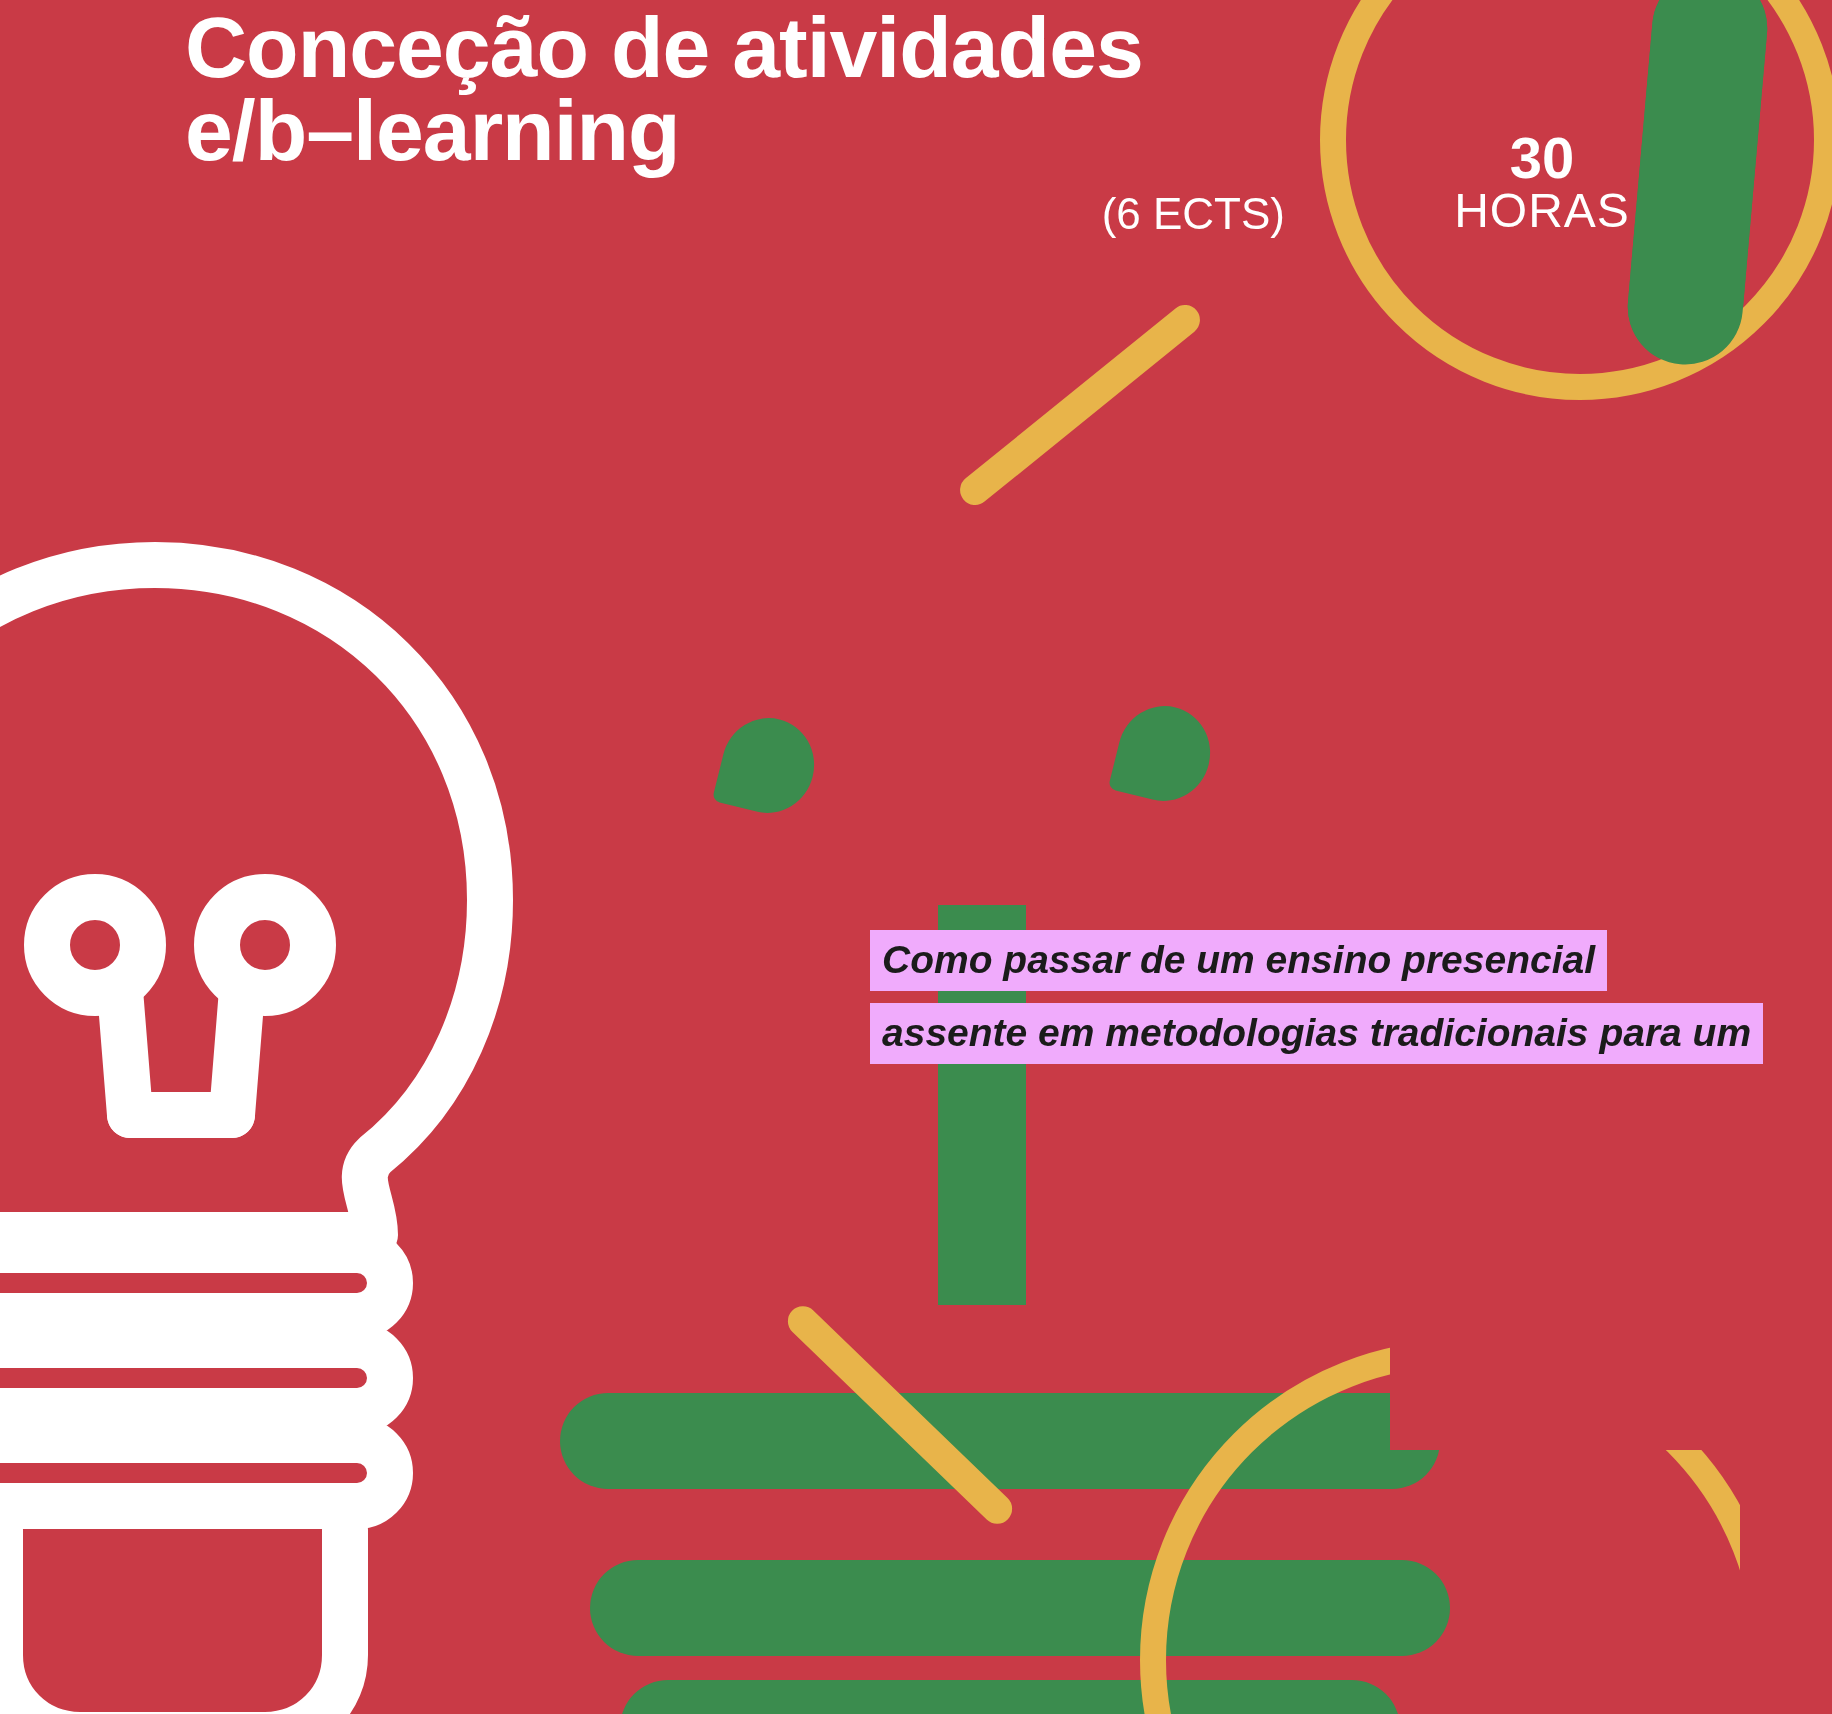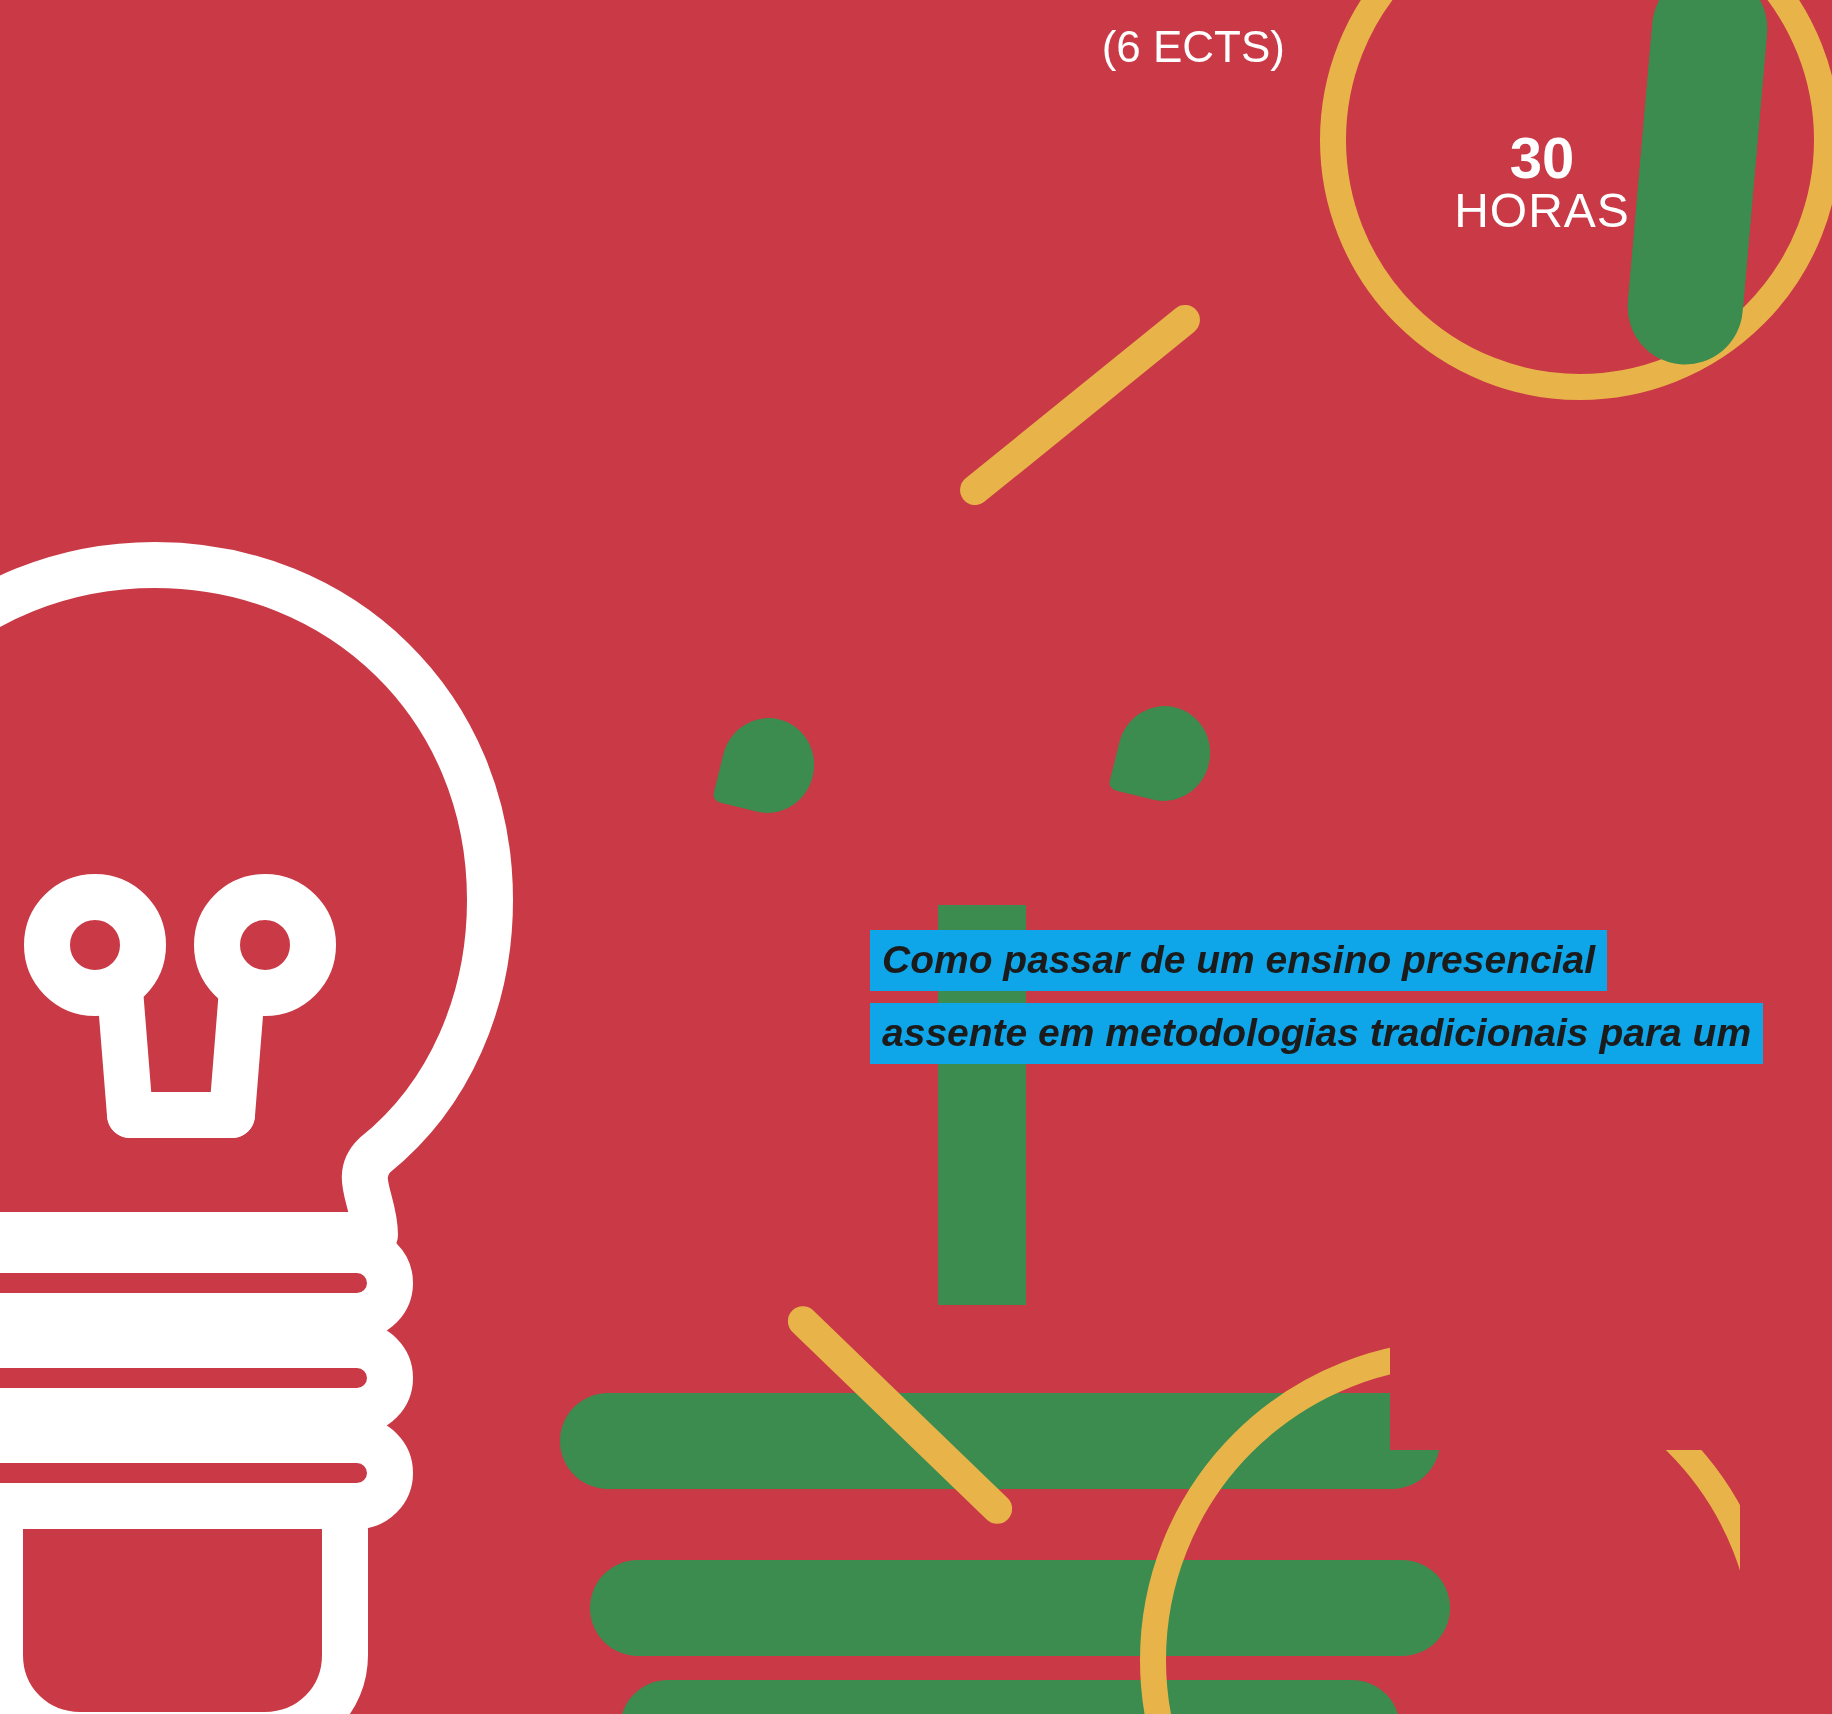--- a/index.html
+++ b/index.html
@@ -194,21 +194,21 @@
 
   
   .question {
     position: absolute;
     left: 870px;
     top: 930px;
     width: 920px;
   }
   .question .line {
     display: table;
-    background: #0ea5e9;
+    background: #f0abfc;
     color: #1b1b1b;
     font-size: 39px;
     font-style: italic;
     font-weight: bold;
     padding: 10px 12px 12px 12px;
     margin-bottom: 12px;
     line-height: 1;
     white-space: nowrap;
   }
 </style>
@@ -256,20 +256,22 @@
       <path d="M 150 660 L 252 660"></path>
 
       <rect x="-25" y="795" width="435" height="66" rx="33"></rect>
       <rect x="-25" y="890" width="435" height="66" rx="33"></rect>
       <rect x="-25" y="985" width="435" height="66" rx="33"></rect>
       <path d="M 20 1075 L 20 1200 C 20 1245 55 1280 100 1280 L 285 1280 C 330 1280 365 1245 365 1200 L 365 1075"></path>
     </g>
   </svg>
 
   <div class="title-block">
+    <h1 class="title">Conceção de atividades
+e/b–learning</h1>
     <div class="subtitle">(6 ECTS)</div>
   </div>
 
   <div class="hours-block">
     <div class="hours-num">30</div>
     <div class="hours-label">HORAS</div>
   </div>
 
   <div class="question">
     <div class="line">Como passar de um ensino presencial</div>

